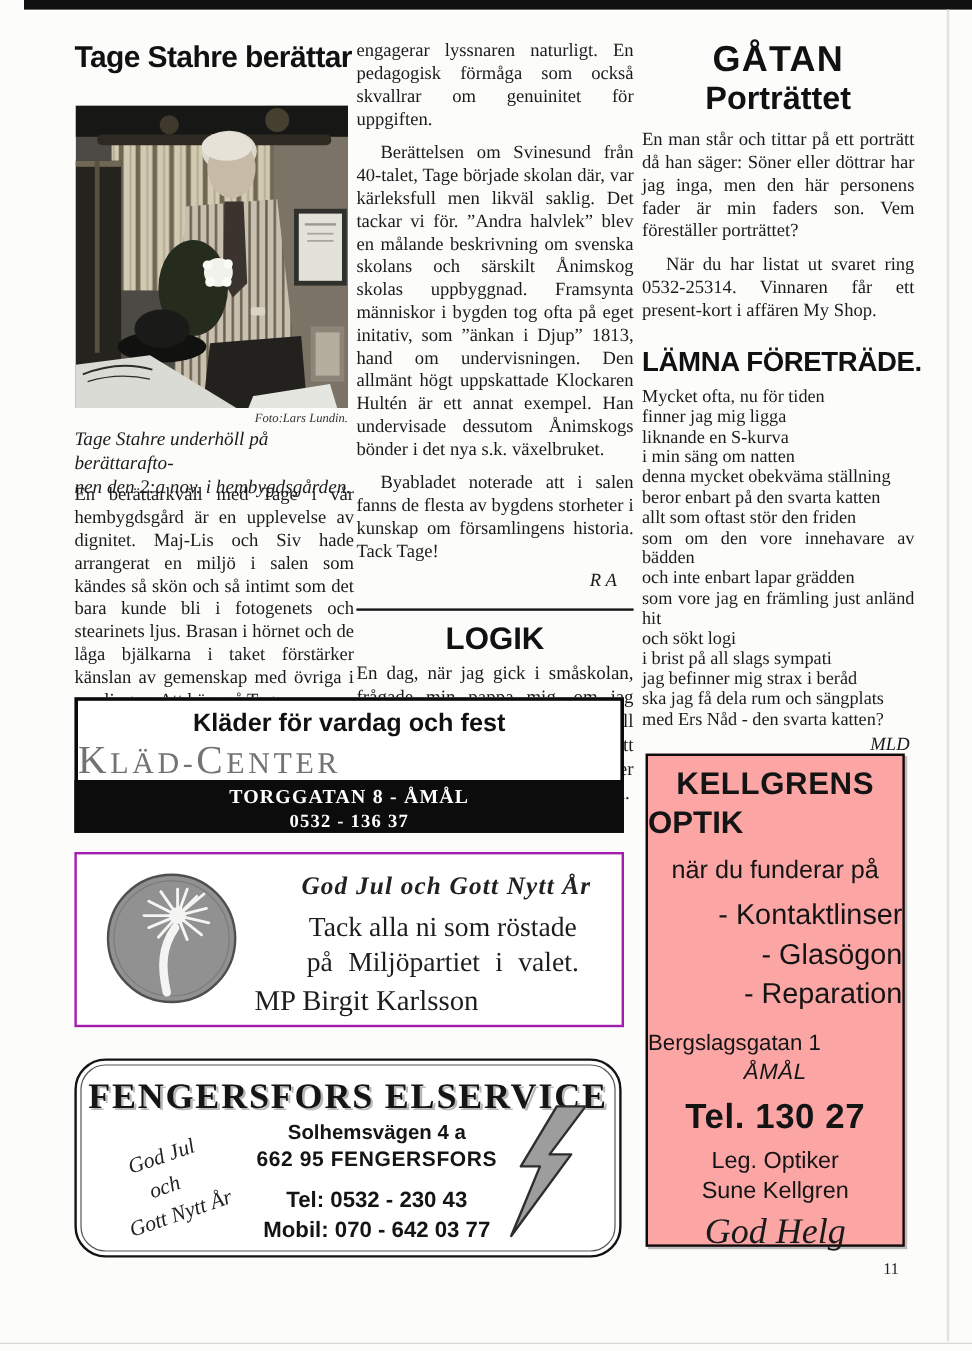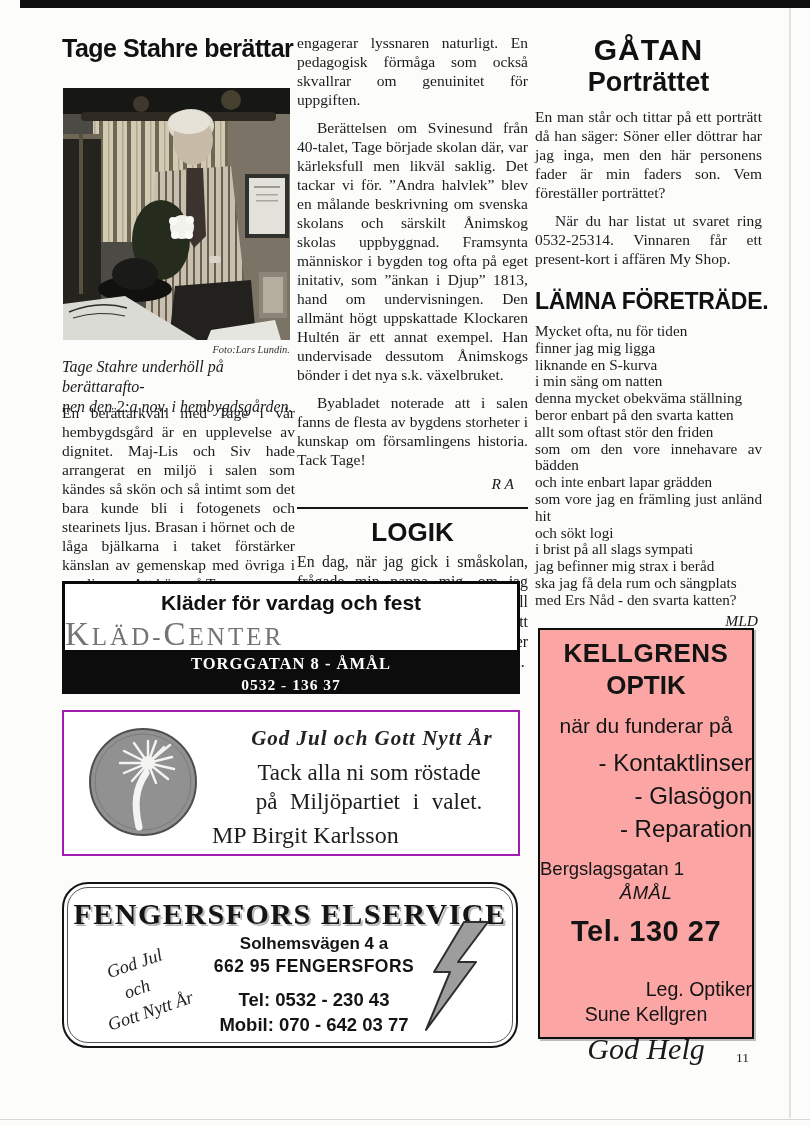--- a/index.html
+++ b/index.html
@@ -73,27 +73,27 @@
   .fen-addr .a1{font-size:17px;}
   .fen-addr .a2{font-size:17.5px;margin-top:2px;letter-spacing:0.5px;}
   .fen-addr .a3{font-size:18.5px;margin-top:12px;}
   .fen-addr .a4{font-size:18.5px;margin-top:3px;}
   .fen-bolt{position:absolute;right:26px;top:36px;width:66px;height:112px;}
 
   
   .ad-kell{left:538px;top:628px;width:212px;height:407px;border:2.5px solid #0d0d0d;background:#fca5a5;
            box-shadow:2px 2px 0 #bcbcbc;font-family:"Liberation Sans",sans-serif;color:#141414;}
   .kell-n1{text-align:center;font-weight:bold;font-size:26px;margin-top:8px;letter-spacing:0.5px;}
-  .kell-n2{text-align:center;font-weight:bold;font-size:26px;margin-top:1px;}
+  .kell-n2{text-align:left;font-weight:bold;font-size:26px;margin-top:1px;}
   .kell-intro{text-align:center;font-size:21px;margin-top:13px;}
   .kell-items{margin:8px 0 0 8px;font-size:24px;line-height:33px;text-align:right;}
   .kell-a1{text-align:left;font-size:18.5px;margin-top:13px;}
   .kell-a2{text-align:center;font-size:18.5px;margin-top:2px;letter-spacing:0.5px;font-style:italic;}
   .kell-tel{text-align:center;font-weight:bold;font-size:29px;margin-top:11px;letter-spacing:0.5px;}
-  .kell-t1{text-align:right;font-size:19.5px;margin-top:30px;}
+  .kell-t1{text-align:center;font-size:19.5px;margin-top:8px;}
   .kell-t2{text-align:center;font-size:19.5px;margin-top:2px;}
   .kell-greet{text-align:center;font-family:"Liberation Serif",serif;font-style:italic;font-size:30px;margin-top:6px;color:#1a1a1a;}
 
   .page-num{left:736px;top:1050px;font-size:13.5px;color:#222;}
 </style>
 </head>
 <body>
 
 <div id="page">
 

